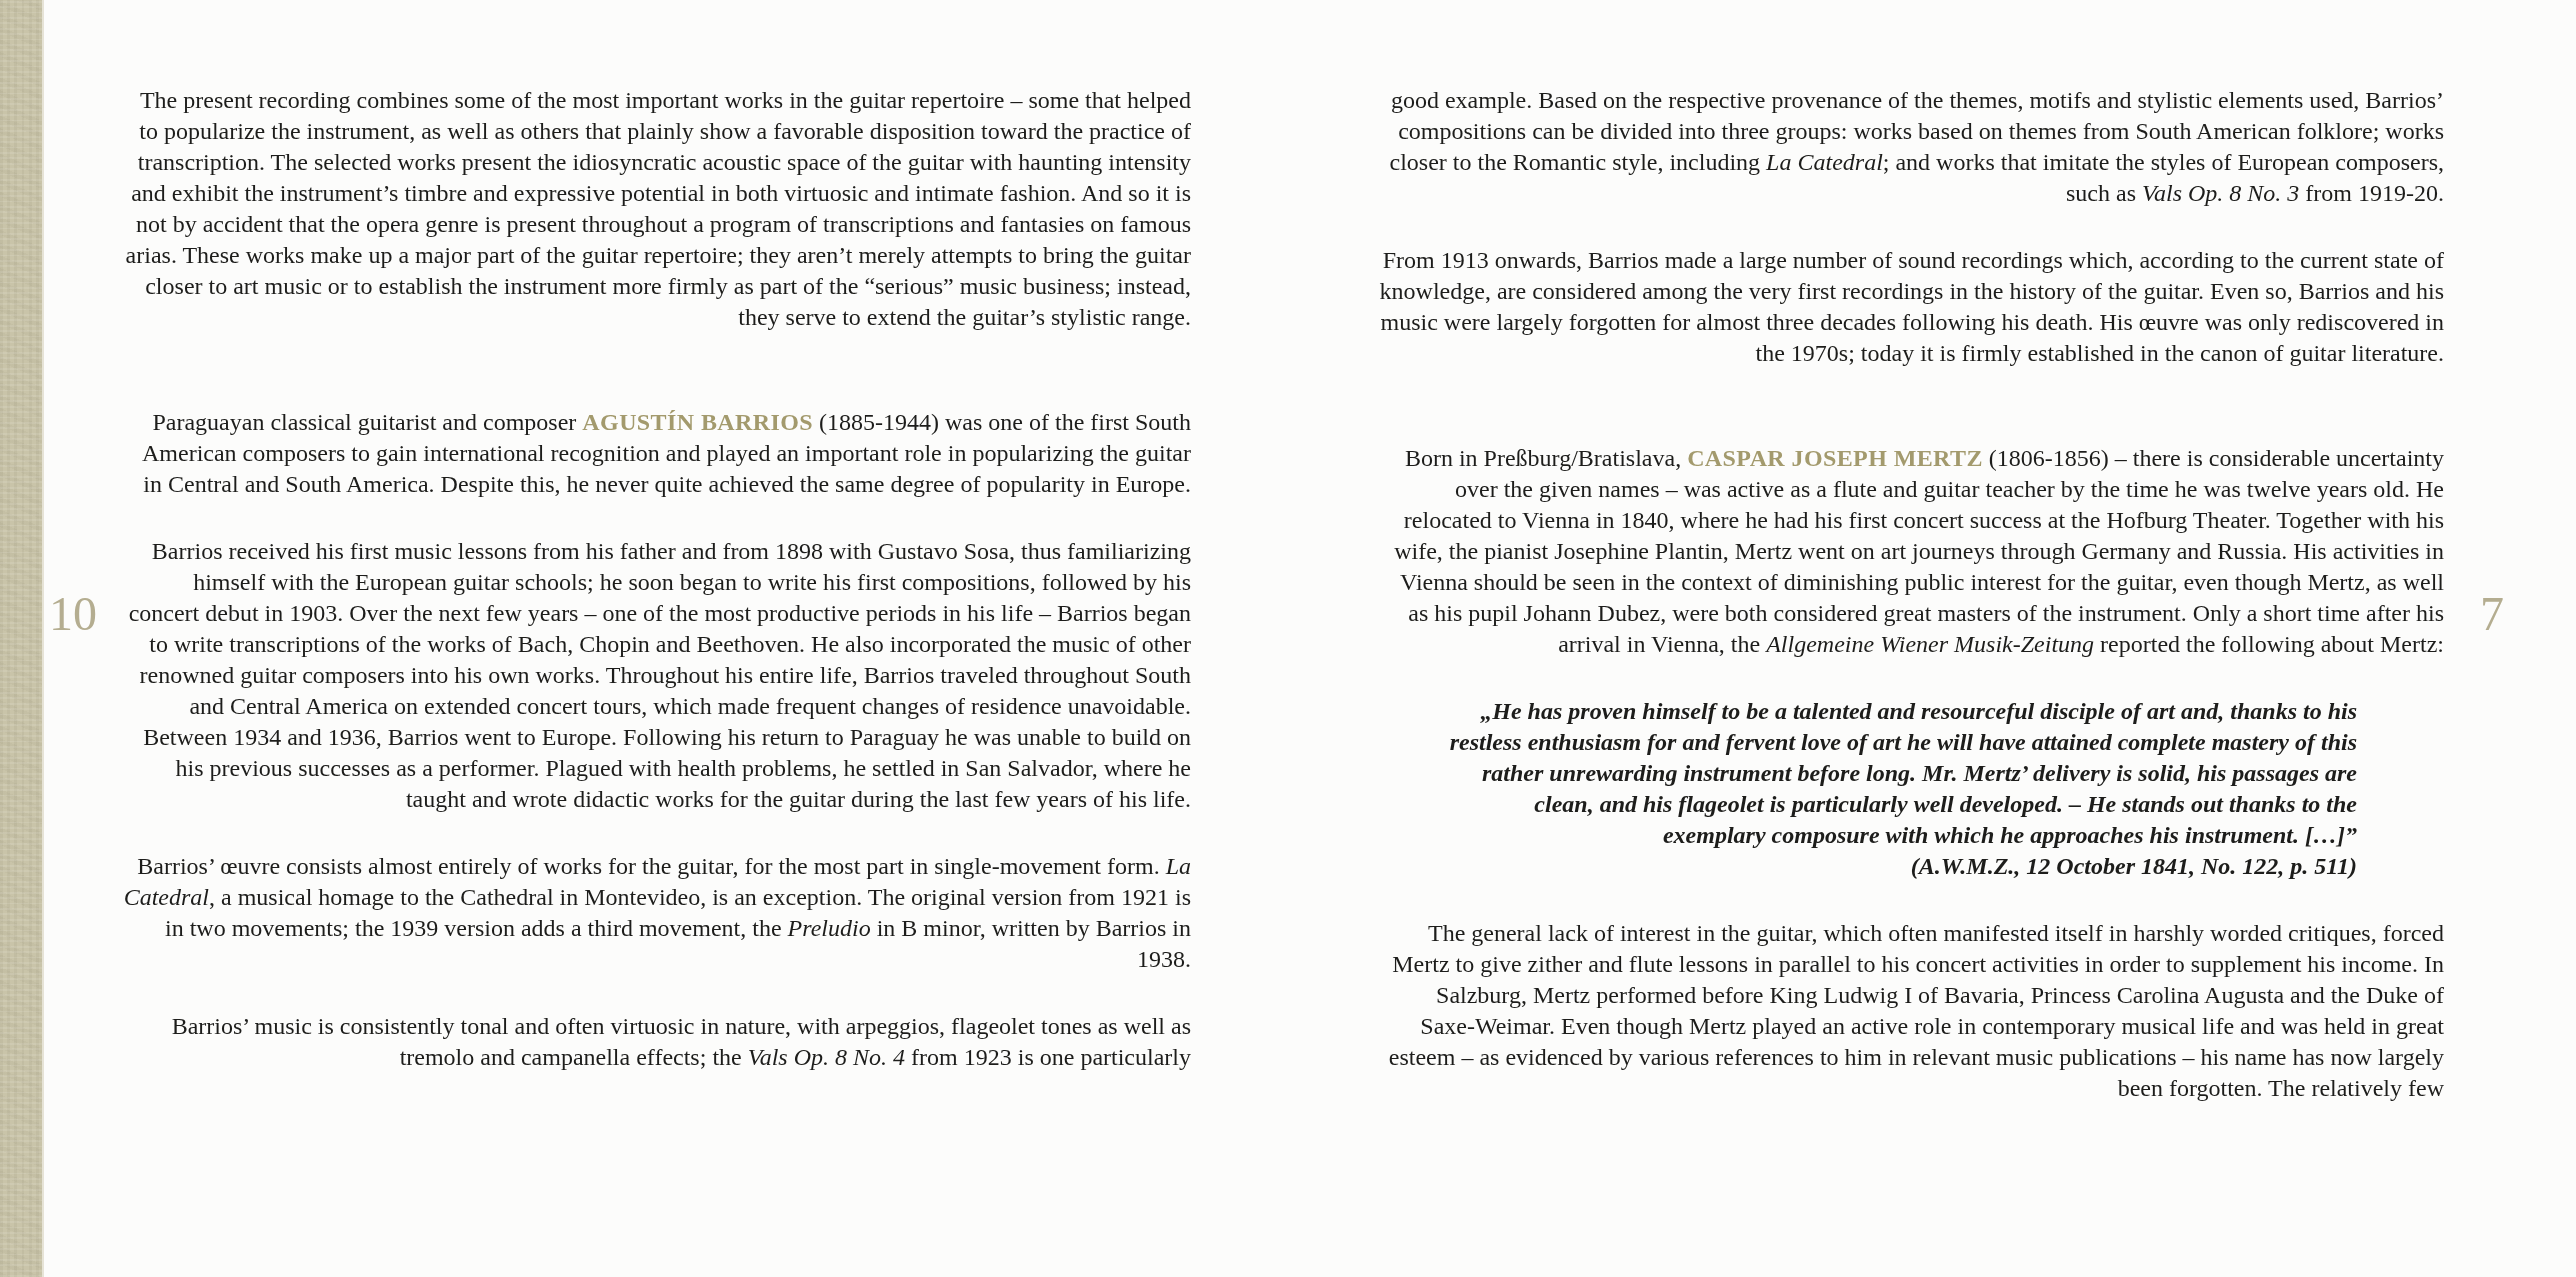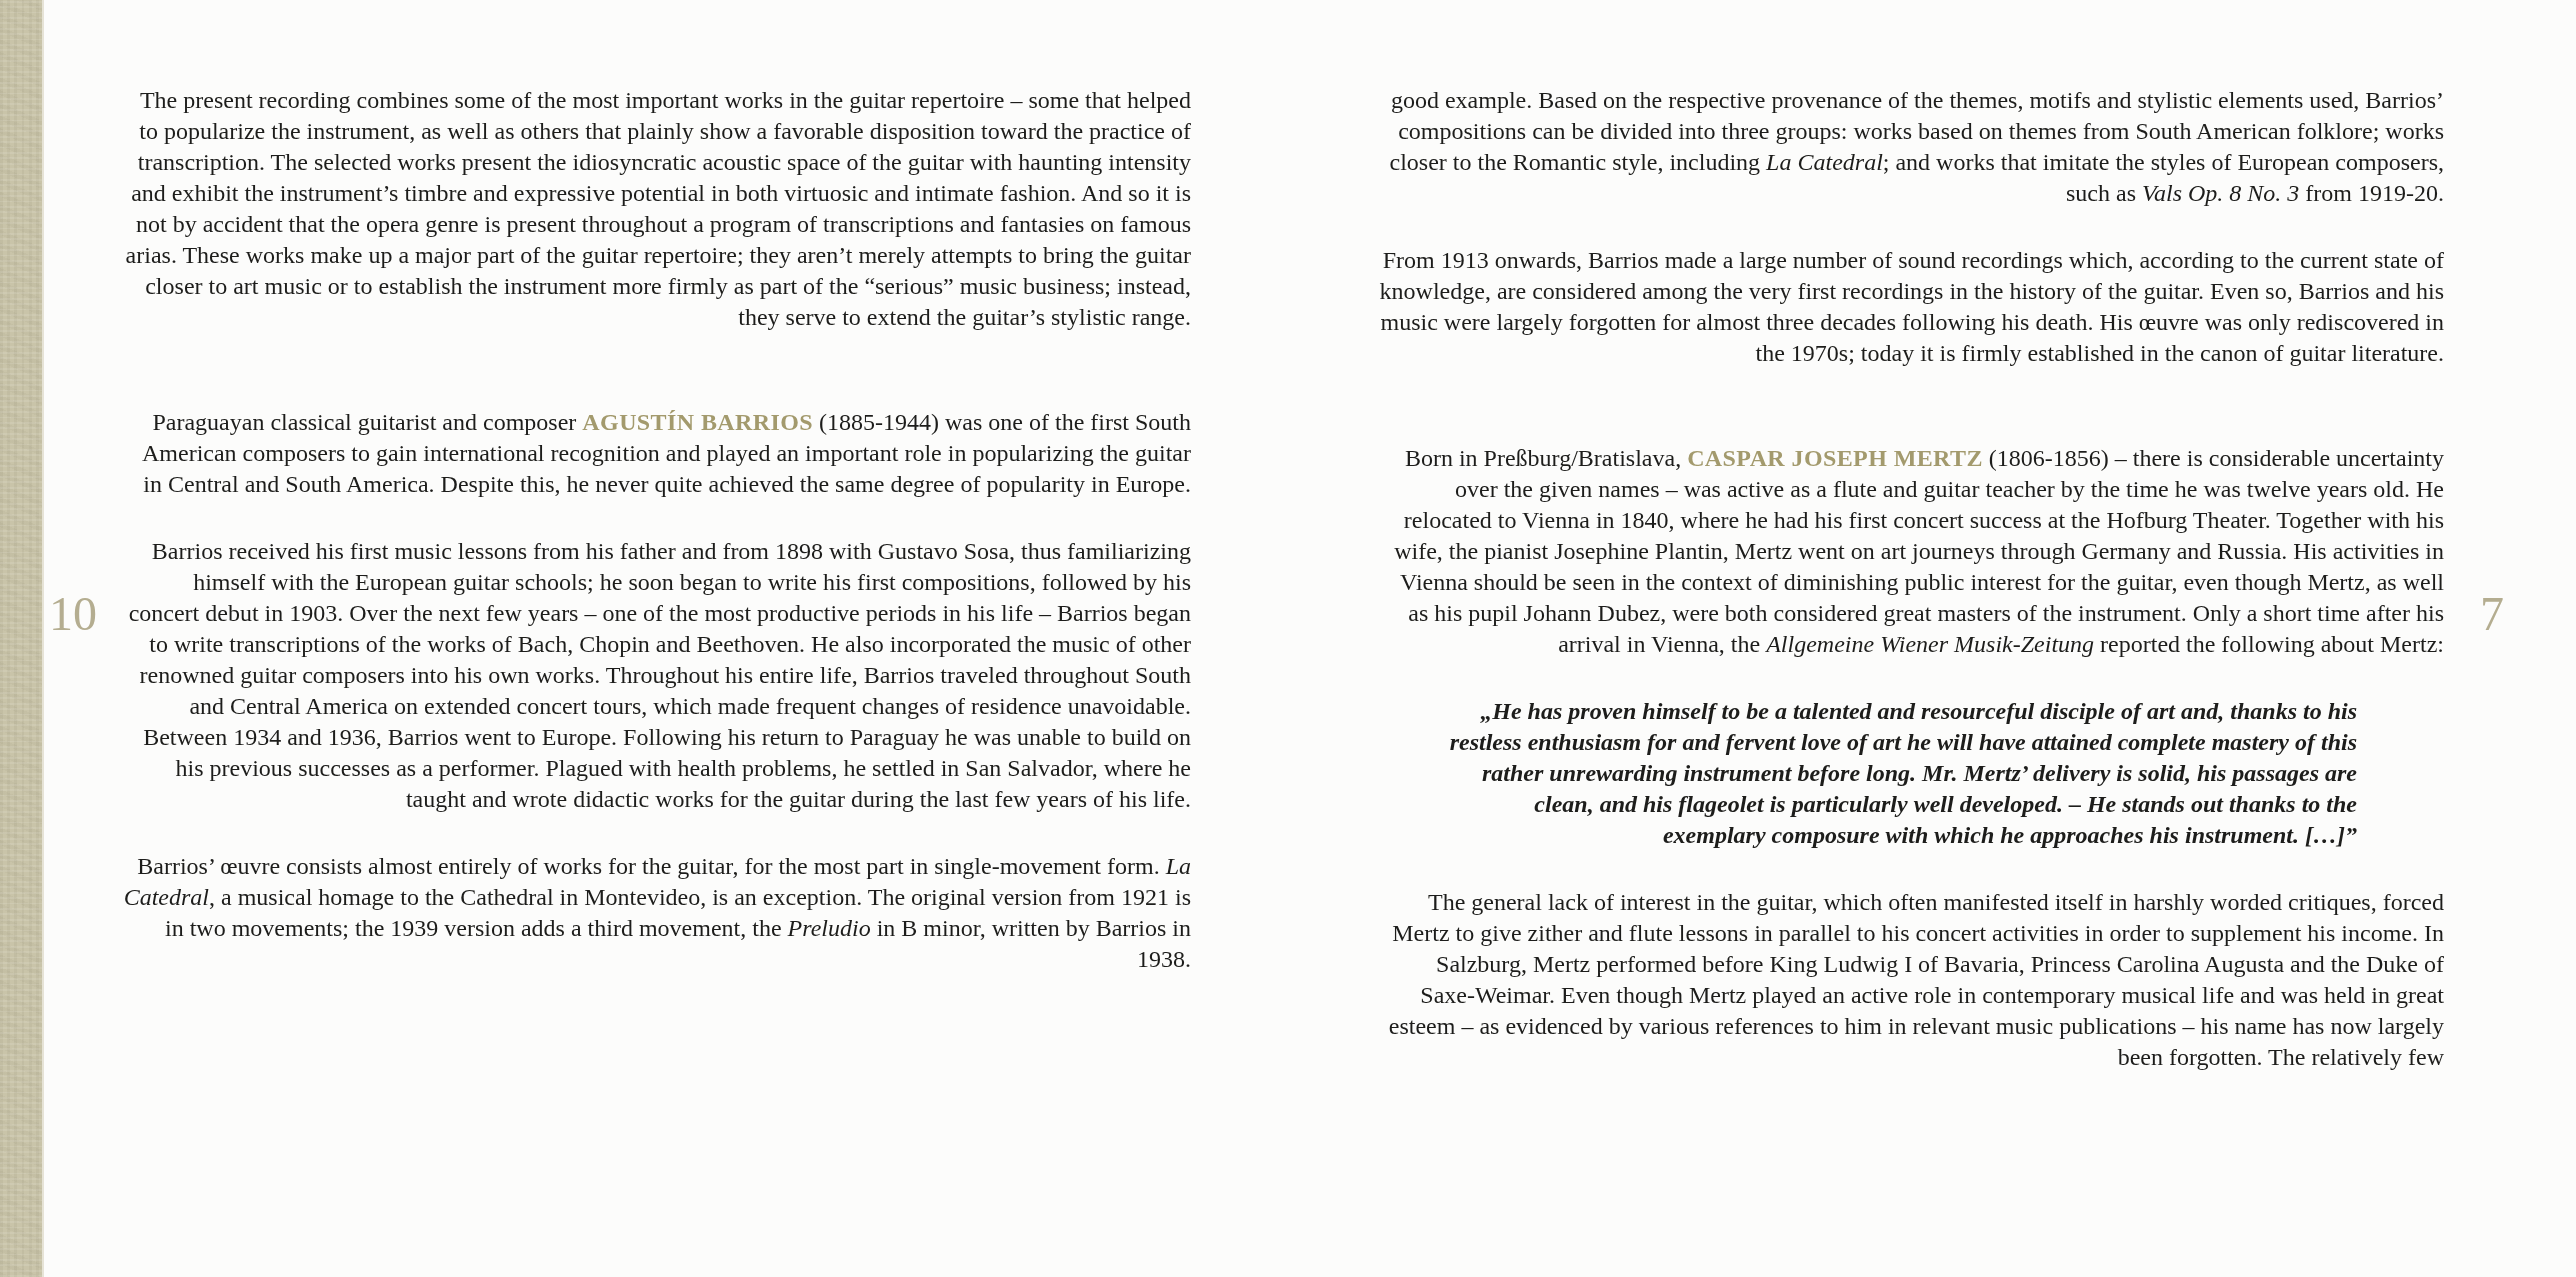--- a/index.html
+++ b/index.html
@@ -71,22 +71,24 @@
 
 <div class="spread">
   <div class="spine"></div>
   <div class="page-number pn-left">10</div>
   <div class="page-number pn-right">7</div>
   <div class="column col-left">
       <p class="para"><span>The present recording combines some of the most important works in the guitar repertoire – some that helped to popularize the instrument, as well as others that plainly show a favorable disposition toward the practice of transcription. The selected works present the idiosyncratic acoustic space of the guitar with haunting intensity and exhibit the instrument’s timbre and expressive potential in both virtuosic and intimate fashion. And so it is not by accident that the opera genre is present throughout a program of transcriptions and fantasies on famous arias. These works make up a major part of the guitar repertoire; they aren’t merely attempts to bring the guitar closer to art music or to establish the instrument more firmly as part of the “serious” music business; instead, they serve to extend the guitar’s stylistic range.</span></p>
       <p class="para section"><span>Paraguayan classical guitarist and composer </span><span class="run-accent">AGUSTÍN BARRIOS</span><span> (1885-1944) was one of the first South American composers to gain international recognition and played an important role in popularizing the guitar in Central and South America. Despite this, he never quite achieved the same degree of popularity in Europe.</span></p>
       <p class="para"><span>Barrios received his first music lessons from his father and from 1898 with Gustavo Sosa, thus familiarizing himself with the European guitar schools; he soon began to write his first compositions, followed by his concert debut in 1903. Over the next few years – one of the most productive periods in his life – Barrios began to write transcriptions of the works of Bach, Chopin and Beethoven. He also incorporated the music of other renowned guitar composers into his own works. Throughout his entire life, Barrios traveled throughout South and Central America on extended concert tours, which made frequent changes of residence unavoidable. Between 1934 and 1936, Barrios went to Europe. Following his return to Paraguay he was unable to build on his previous successes as a performer. Plagued with health problems, he settled in San Salvador, where he taught and wrote didactic works for the guitar during the last few years of his life.</span></p>
       <p class="para"><span>Barrios’ œuvre consists almost entirely of works for the guitar, for the most part in single-movement form. </span><span class="run-italic">La Catedral</span><span>, a musical homage to the Cathedral in Montevideo, is an exception. The original version from 1921 is in two movements; the 1939 version adds a third movement, the </span><span class="run-italic">Preludio</span><span> in B minor, written by Barrios in 1938.</span></p>
+      <p class="para"><span>Barrios’ music is consistently tonal and often virtuosic in nature, with arpeggios, flageolet tones as well as tremolo and campanella effects; the </span><span class="run-italic">Vals Op. 8 No. 4</span><span> from 1923 is one particularly</span></p>
     </div>
   <div class="column col-right">
       <p class="para"><span>good example. Based on the respective provenance of the themes, motifs and stylistic elements used, Barrios’ compositions can be divided into three groups: works based on themes from South American folklore; works closer to the Romantic style, including </span><span class="run-italic">La Catedral</span><span>; and works that imitate the styles of European composers, such as </span><span class="run-italic">Vals Op. 8 No. 3</span><span> from 1919-20.</span></p>
       <p class="para"><span>From 1913 onwards, Barrios made a large number of sound recordings which, according to the current state of knowledge, are considered among the very first recordings in the history of the guitar. Even so, Barrios and his music were largely forgotten for almost three decades following his death. His œuvre was only rediscovered in the 1970s; today it is firmly established in the canon of guitar literature.</span></p>
       <p class="para section"><span>Born in Preßburg/Bratislava, </span><span class="run-accent">CASPAR JOSEPH MERTZ</span><span> (1806-1856) – there is considerable uncertainty over the given names – was active as a flute and guitar teacher by the time he was twelve years old. He relocated to Vienna in 1840, where he had his first concert success at the Hofburg Theater. Together with his wife, the pianist Josephine Plantin, Mertz went on art journeys through Germany and Russia. His activities in Vienna should be seen in the context of diminishing public interest for the guitar, even though Mertz, as well as his pupil Johann Dubez, were both considered great masters of the instrument. Only a short time after his arrival in Vienna, the </span><span class="run-italic">Allgemeine Wiener Musik-Zeitung</span><span> reported the following about Mertz:</span></p>
       <p class="para quote"><span>„He has proven himself to be a talented and resourceful disciple of art and, thanks to his restless enthusiasm for and fervent love of art he will have attained complete mastery of this rather unrewarding instrument before long. Mr. Mertz’ delivery is solid, his passages are clean, and his flageolet is particularly well developed.  – He stands out thanks to the exemplary composure with which he approaches his instrument. […]”</span></p>
+      <p class="para quote tight"><span>(A.W.M.Z., 12 October 1841, No. 122, p. 511)</span></p>
       <p class="para"><span>The general lack of interest in the guitar, which often manifested itself in harshly worded critiques, forced Mertz to give zither and flute lessons in parallel to his concert activities in order to supplement his income. In Salzburg, Mertz performed before King Ludwig I of Bavaria, Princess Carolina Augusta and the Duke of Saxe-Weimar. Even though Mertz played an active role in contemporary musical life and was held in great esteem – as evidenced by various references to him in relevant music publications – his name has now largely been forgotten. The relatively few</span></p>
     </div>
 </div>
 
 
 </body></html>

